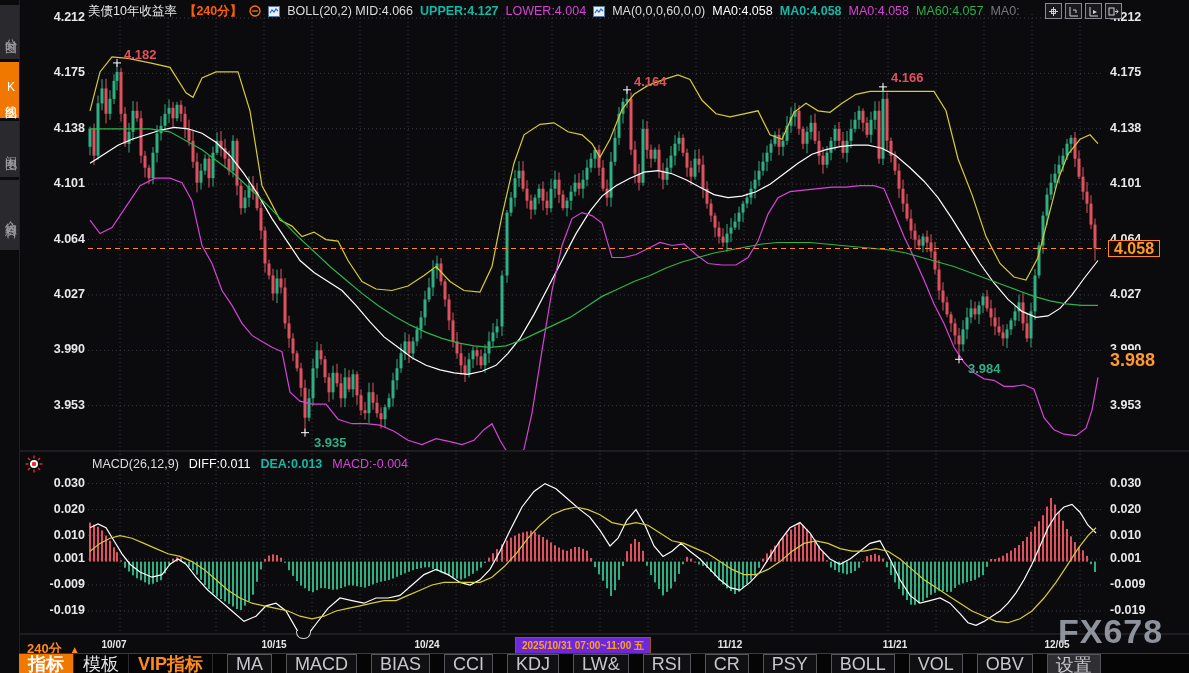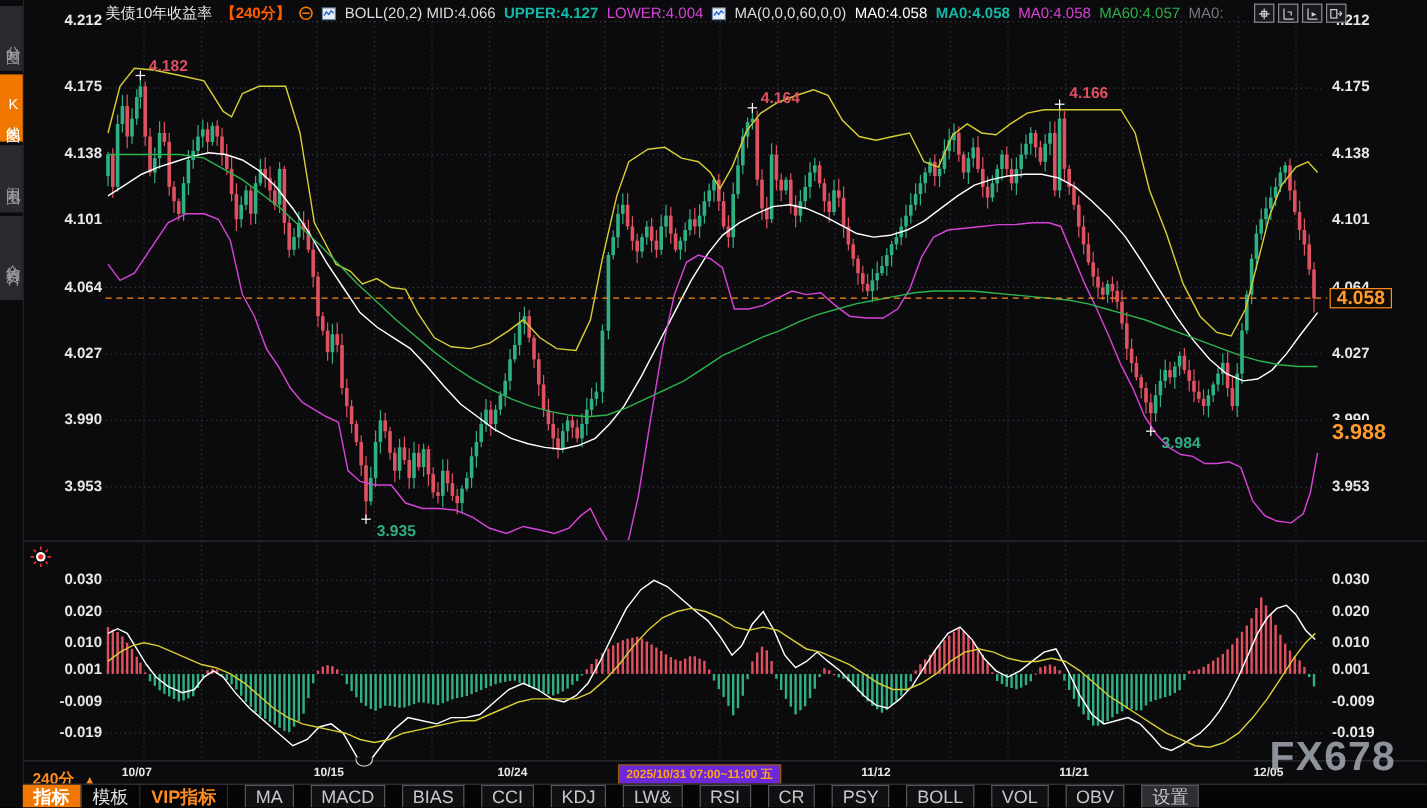--- a/index.html
+++ b/index.html
@@ -41,21 +41,21 @@
   #macd-header{position:absolute;left:92px;top:457px;display:flex;gap:10px;font-size:12.5px;z-index:3;white-space:nowrap;}
 
   
   .dt{position:absolute;top:639px;transform:translateX(-50%);color:#e8e8e8;font-size:10px;font-weight:700;z-index:3;white-space:nowrap;}
   .dt-box{top:637px;border:1px solid #9c5a00;background:#6d28d9;color:#ffa21a;padding:0 6px;line-height:15px;}
   #period-bottom{position:absolute;left:27px;top:640px;color:#ff8a1e;font-size:13px;font-weight:700;z-index:3;}
   #period-bottom .arrow-up-icon{font-size:10px;margin-left:8px;}
 
   
   #toolbar{position:absolute;left:19px;right:0;top:653px;height:20px;background:#050506;border-top:1px solid #3a3a40;
-           display:flex;align-items:stretch;z-index:4;font-size:15px;}
+           display:flex;align-items:stretch;z-index:4;font-size:18px;}
   .tb-btn{display:flex;align-items:center;padding:0 9px;color:#e3e3e6;cursor:pointer;border-right:1px solid #2c2c31;}
   .tb-btn.accent{background:#f07800;color:#fff;font-weight:700;}
   .tb-btn.vip{color:#ff8a1e;font-weight:700;}
   .tb-btn.boxed{border:1px solid #55555a;border-bottom:none;background:#101013;color:#c8c8cc;margin-left:14px;padding:0 8px;}
   .tb-btn.settings{background:#2e2e33;}
 
   #watermark{position:absolute;left:1058px;top:612px;font-size:34px;font-weight:700;letter-spacing:1px;
              color:#aeb4bf;opacity:.8;z-index:5;pointer-events:none;}
 
   #chart-canvas{position:absolute;left:0;top:0;z-index:1;}
@@ -991,20 +991,26 @@
   <span class="yl" style="top:577px">-0.009</span>
   <span class="yl" style="top:603px">-0.019</span>
 
   <span class="yr" style="top:476px">0.030</span>
   <span class="yr" style="top:502px">0.020</span>
   <span class="yr" style="top:528px">0.010</span>
   <span class="yr" style="top:551px">0.001</span>
   <span class="yr" style="top:577px">-0.009</span>
   <span class="yr" style="top:603px">-0.019</span>
 
+  <div id="macd-header">
+    <span class="h-white">MACD(26,12,9)</span>
+    <span class="h-bright">DIFF:0.011</span>
+    <span class="h-yellow">DEA:0.013</span>
+    <span class="h-magenta">MACD:-0.004</span>
+  </div>
 
   <svg id="live-icon" width="18" height="18">
     <g stroke="#e0302a" stroke-width="1.4">
       <line x1="9" y1="0.5" x2="9" y2="3.5"></line>
         <line x1="9" y1="14.5" x2="9" y2="17.5"></line>
       <line x1="0.5" y1="9" x2="3.5" y2="9"></line>
         <line x1="14.5" y1="9" x2="17.5" y2="9"></line>
       <line x1="3" y1="3" x2="5" y2="5"></line>
         <line x1="13" y1="13" x2="15" y2="15"></line>
       <line x1="15" y1="3" x2="13" y2="5"></line>

